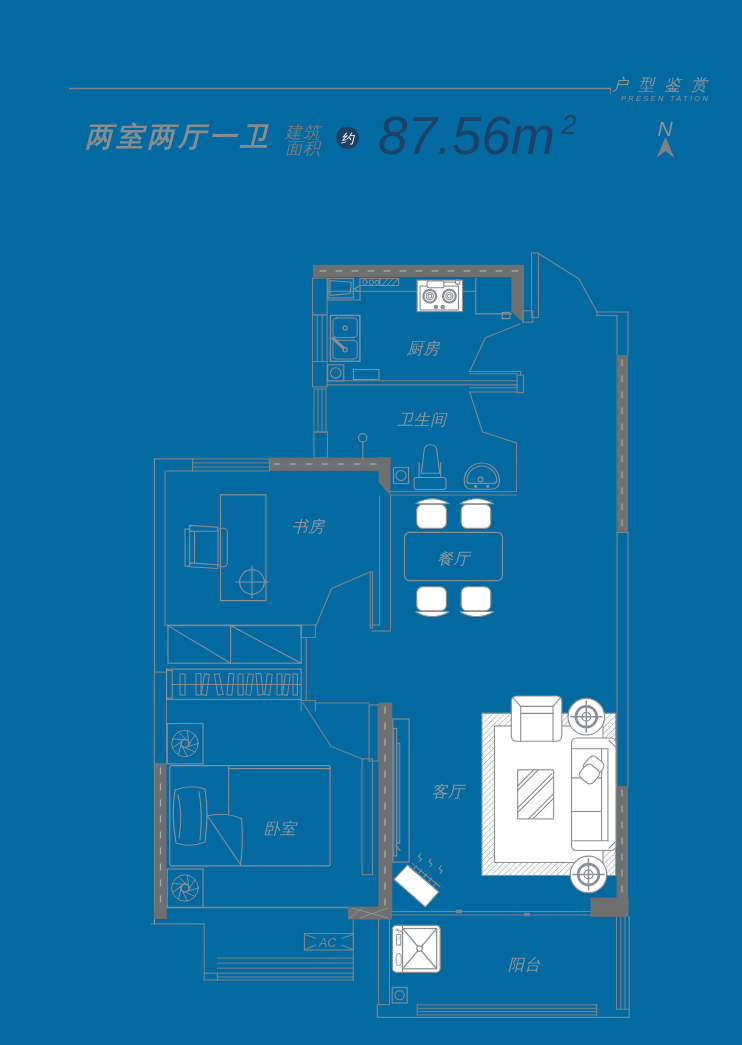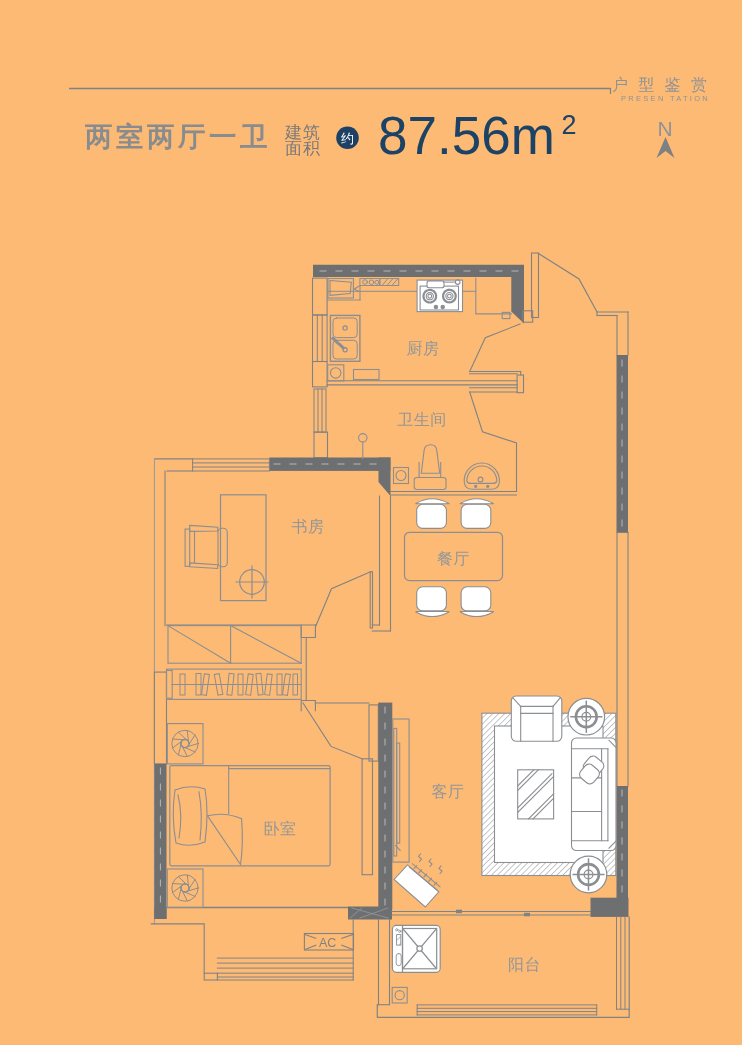--- a/index.html
+++ b/index.html
@@ -1,17 +1,17 @@
 <!DOCTYPE html>
 <html><head>
 <meta charset="utf-8">
 <style>
   html,body{margin:0;padding:0;background:#ffffff;}
-  #page{position:relative;width:742px;height:1045px;background:#fdba74;overflow:hidden;
-        font-family:"Liberation Sans", sans-serif;}
+  #page{position:relative;width:742px;height:1045px;background:#0369a1;overflow:hidden;
+        font-family:"Liberation Sans", sans-serif;font-style:italic;}
   svg{position:absolute;left:0;top:0;}
   text{font-family:"Liberation Sans", sans-serif;}
 </style>
 </head>
 <body>
 <div id="page">
 <svg width="742" height="1045" viewBox="0 0 742 1045">
   <defs>
     <pattern id="hatch" width="4.2" height="4.2" patternUnits="userSpaceOnUse" patternTransform="rotate(45)">
       <rect width="4.2" height="4.2" fill="#ffffff"></rect>

